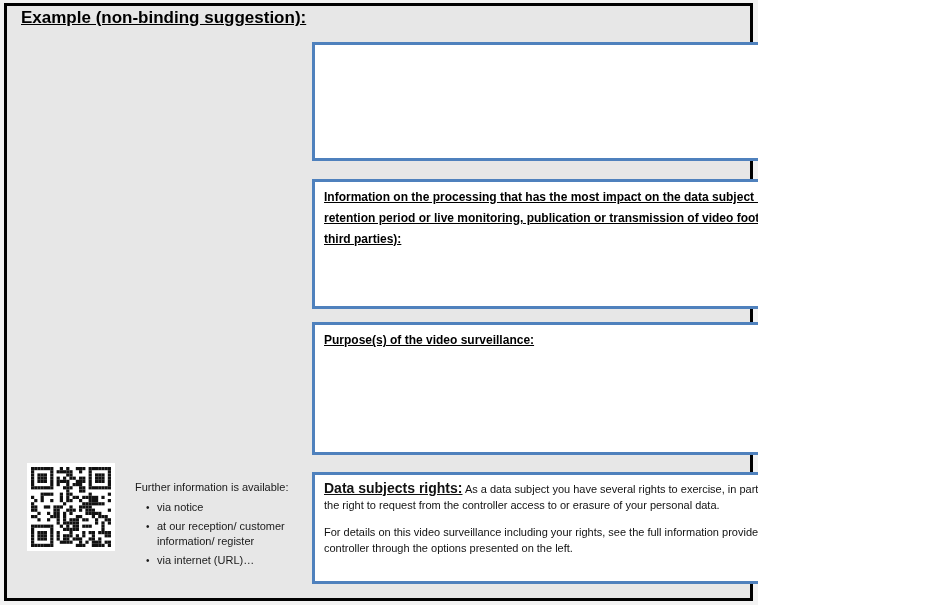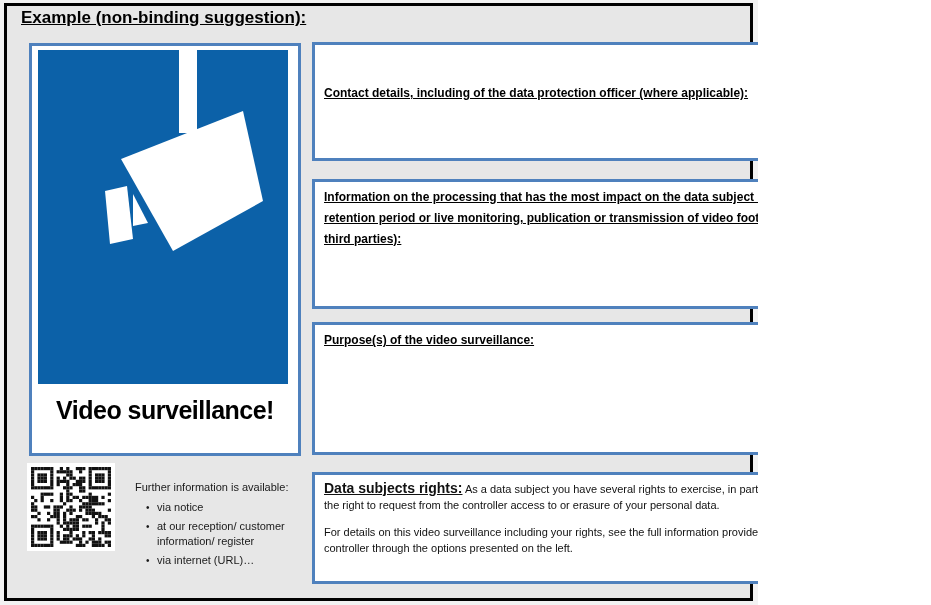--- a/index.html
+++ b/index.html
@@ -64,31 +64,20 @@
   .p2{margin-top:11px;}
 </style>
 </head>
 <body>
 
 <div class="page">
   <div class="frame">
 
     <h1 class="title">Example (non-binding suggestion):</h1>
 
-    <div class="sign-panel">
-      <div class="sign">
-        <svg viewBox="0 0 250 334" aria-hidden="true">
-          <rect x="141" y="0" width="18" height="83" fill="#ffffff"></rect>
-          <polygon points="83,109 205,61 225,151 135,201" fill="#ffffff"></polygon>
-          <polygon points="67,141 89,136 95,189 72,194" fill="#ffffff"></polygon>
-          <polygon points="95,144 110,173 95,176" fill="#ffffff"></polygon>
-        </svg>
-      </div>
-      <div class="sign-label">Video surveillance!</div>
-    </div>
 
     <div class="qr"><svg viewBox="0 0 88 88" width="88" height="88">
           <rect width="88" height="88" fill="#ffffff"></rect>
           <rect x="4.00" y="4.00" width="3.20" height="3.20" fill="#111111"></rect>
           <rect x="7.20" y="4.00" width="3.20" height="3.20" fill="#111111"></rect>
           <rect x="10.40" y="4.00" width="3.20" height="3.20" fill="#111111"></rect>
           <rect x="13.60" y="4.00" width="3.20" height="3.20" fill="#111111"></rect>
           <rect x="16.80" y="4.00" width="3.20" height="3.20" fill="#111111"></rect>
           <rect x="20.00" y="4.00" width="3.20" height="3.20" fill="#111111"></rect>
           <rect x="23.20" y="4.00" width="3.20" height="3.20" fill="#111111"></rect>
@@ -404,21 +393,20 @@
         <span class="dot">•</span>
         <span class="btxt">at our reception/ customer information/ register</span>
       </div>
       <div class="bullet">
         <span class="dot">•</span>
         <span class="btxt">via internet (URL)…</span>
       </div>
     </div>
 
     <div class="box box1">
-      <p class="heading h2">Contact details, including of the data protection officer (where applicable):</p>
     </div>
 
     <div class="box box3">
       <p class="heading">Purpose(s) of the video surveillance:</p>
     </div>
 
     <div class="box box2">
       <p class="heading">Information on the processing that has the most impact on the data subject (e.g. retention period or live monitoring, publication or transmission of video footage to third parties):</p>
     </div>
 

